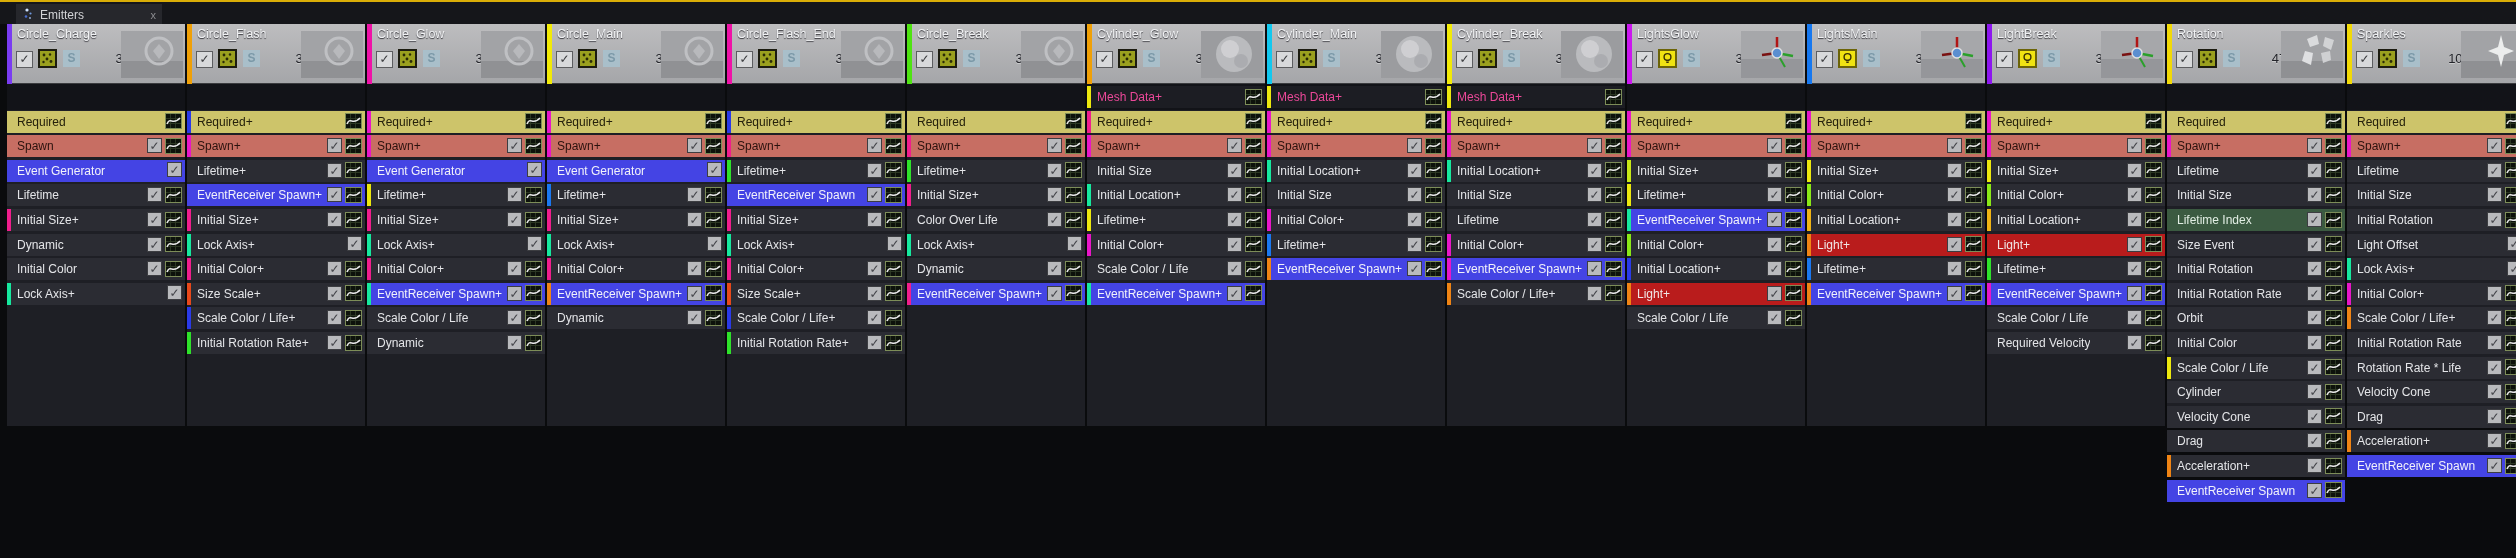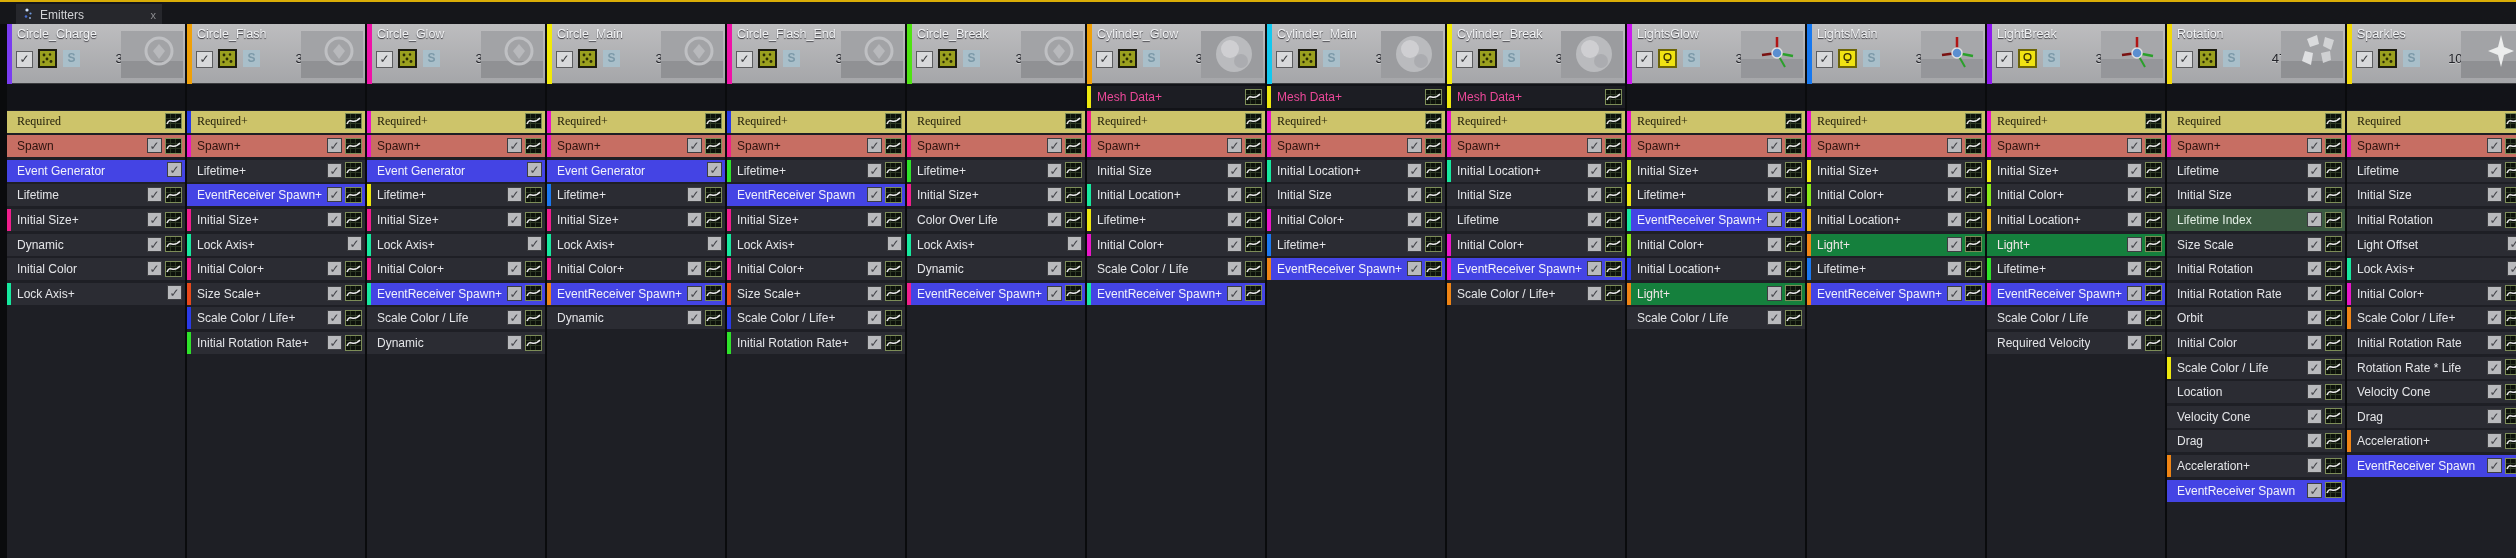--- a/index.html
+++ b/index.html
@@ -6,45 +6,45 @@
   #stage{position:relative;width:2516px;height:558px;overflow:hidden;
          background:#0a0b0d;font-family:"Liberation Sans",sans-serif;
          -webkit-font-smoothing:antialiased;}
   
   #tabstrip{position:absolute;left:0;top:0;width:100%;height:24px;background:#15161a;border-top:2px solid #d9ad07;box-sizing:border-box;}
   #tab{position:absolute;left:16px;top:2px;height:22px;width:146px;background:#26272c;
        display:flex;align-items:center;gap:6px;padding:0 6px;box-sizing:border-box;}
   #tab .ttl{color:#d2d3d6;font-size:12px;}
   #tab .cls{margin-left:auto;color:#8b8c90;font-size:11px;line-height:1;}
   
-  .col{position:absolute;top:24px;width:178px;height:534px;background:#1e1f25;}
+  .col{position:absolute;top:24px;width:178px;height:402px;background:#1e1f25;}
   .ehead{position:absolute;left:0;top:0;width:178px;height:60px;
          background:linear-gradient(#bdbdbf,#a5a6a9);box-sizing:border-box;border-bottom:1px solid #3a3b3e;}
   .estripe{position:absolute;left:0;top:0;width:5px;height:60px;}
   .ename{position:absolute;left:10px;top:3px;font-size:12.5px;color:#f1f2f4;text-shadow:0 1px 1px rgba(40,40,45,.9);white-space:nowrap;}
   .hcheck{position:absolute;left:9px;top:27px;width:15px;height:15px;background:#d8d9db;border:1px solid #5c5d60;
           color:#3a3b3e;font-size:12px;line-height:14px;text-align:center;}
   .hmode{position:absolute;left:31px;top:25px;width:19px;height:19px;border:2px solid #1c1c10;box-sizing:border-box;}
   .hmode.burst{background:#9aa01e;}
   .hmode.bulb{background:#f0e312;border-color:#6c6408;}
   .hsolo{position:absolute;left:56px;top:26px;width:17px;height:17px;background:#a9bfca;color:#7b99a8;
          font-size:12px;font-weight:bold;text-align:center;line-height:17px;}
   .hcount{position:absolute;left:92px;top:27px;width:40px;text-align:center;font-size:13px;color:#23242a;
           text-shadow:0 1px 0 rgba(255,255,255,.35);}
   .hthumb{position:absolute;right:2px;top:7px;width:62px;height:47px;background:#a2a3a6;overflow:hidden;}
   
   .band{position:absolute;left:0;top:60px;width:178px;height:26px;background:#121318;}
   
   .row{position:absolute;left:0;width:178px;height:22px;background:#2b2c33;display:flex;align-items:center;box-sizing:border-box;}
   .row .stripe{position:absolute;left:0;top:0;width:4px;height:22px;}
   .row .lbl{margin-left:10px;font-size:12px;color:#e4e5e8;white-space:nowrap;overflow:hidden;max-width:134px;}
-  .m-req{background:#cdc46a;font-family:Liberation Serif, serif;} .m-req .lbl{color:#24200b;}
+  .m-req{background:#cdc46a;} .m-req .lbl{color:#24200b;}
   .m-spawn{background:#c76e63;} .m-spawn .lbl{color:#2b120e;}
   .m-evt{background:#4444e4;} .m-evt .lbl{color:#f2f2fa;}
-  .m-light{background:#15803d;} .m-light .lbl{color:#f0e6e6;}
+  .m-light{background:#b91c1c;} .m-light .lbl{color:#f0e6e6;}
   .m-sub{background:#3b5a41;} .m-sub .lbl{color:#e2eee4;}
   .m-mesh{background:#1c1d23;} .m-mesh .lbl{color:#ec4899;}
   .ctr{position:absolute;right:3px;top:2.5px;display:flex;gap:3px;align-items:center;}
   .chk{width:15px;height:15px;background:#b9babd;border:1px solid #3c3d41;color:#44454a;
        font-size:12px;line-height:14px;text-align:center;box-sizing:border-box;}
   .chkslot{width:15px;height:15px;}
   .gico{width:17px;height:16px;display:block;}
 </style>
 </head>
 <body>
@@ -1868,21 +1868,21 @@
             <div>
               <svg class="gico" viewBox="0 0 17 16">
                 <rect x="0.5" y="0.5" width="16" height="15" fill="#0d120b" stroke="#7d8d58"></rect>
                 <path d="M5.5 1v14M10.5 1v14M1 5.5h15M1 10.5h15" stroke="#2f3b26" stroke-width="0.9" fill="none"></path>
                 <path d="M2 11 C5 3,8 13,15 5" fill="none" stroke="#e9e9ea" stroke-width="1.5"></path>
               </svg>
             </div>
           </div>
         </div>
         <div class="row " style="top: 209.6px;">
-          <div class="lbl">Size Scale</div>
+          <div class="lbl">Size Event</div>
           <div class="ctr">
             <div class="chk">✓</div>
             <div>
               <svg class="gico" viewBox="0 0 17 16">
                 <rect x="0.5" y="0.5" width="16" height="15" fill="#0d120b" stroke="#7d8d58"></rect>
                 <path d="M5.5 1v14M10.5 1v14M1 5.5h15M1 10.5h15" stroke="#2f3b26" stroke-width="0.9" fill="none"></path>
                 <path d="M2 11 C5 3,8 13,15 5" fill="none" stroke="#e9e9ea" stroke-width="1.5"></path>
               </svg>
             </div>
           </div>
@@ -1947,21 +1947,21 @@
             <div>
               <svg class="gico" viewBox="0 0 17 16">
                 <rect x="0.5" y="0.5" width="16" height="15" fill="#0d120b" stroke="#7d8d58"></rect>
                 <path d="M5.5 1v14M10.5 1v14M1 5.5h15M1 10.5h15" stroke="#2f3b26" stroke-width="0.9" fill="none"></path>
                 <path d="M2 11 C5 3,8 13,15 5" fill="none" stroke="#e9e9ea" stroke-width="1.5"></path>
               </svg>
             </div>
           </div>
         </div>
         <div class="row " style="top: 357.2px;">
-          <div class="lbl">Location</div>
+          <div class="lbl">Cylinder</div>
           <div class="ctr">
             <div class="chk">✓</div>
             <div>
               <svg class="gico" viewBox="0 0 17 16">
                 <rect x="0.5" y="0.5" width="16" height="15" fill="#0d120b" stroke="#7d8d58"></rect>
                 <path d="M5.5 1v14M10.5 1v14M1 5.5h15M1 10.5h15" stroke="#2f3b26" stroke-width="0.9" fill="none"></path>
                 <path d="M2 11 C5 3,8 13,15 5" fill="none" stroke="#e9e9ea" stroke-width="1.5"></path>
               </svg>
             </div>
           </div>

